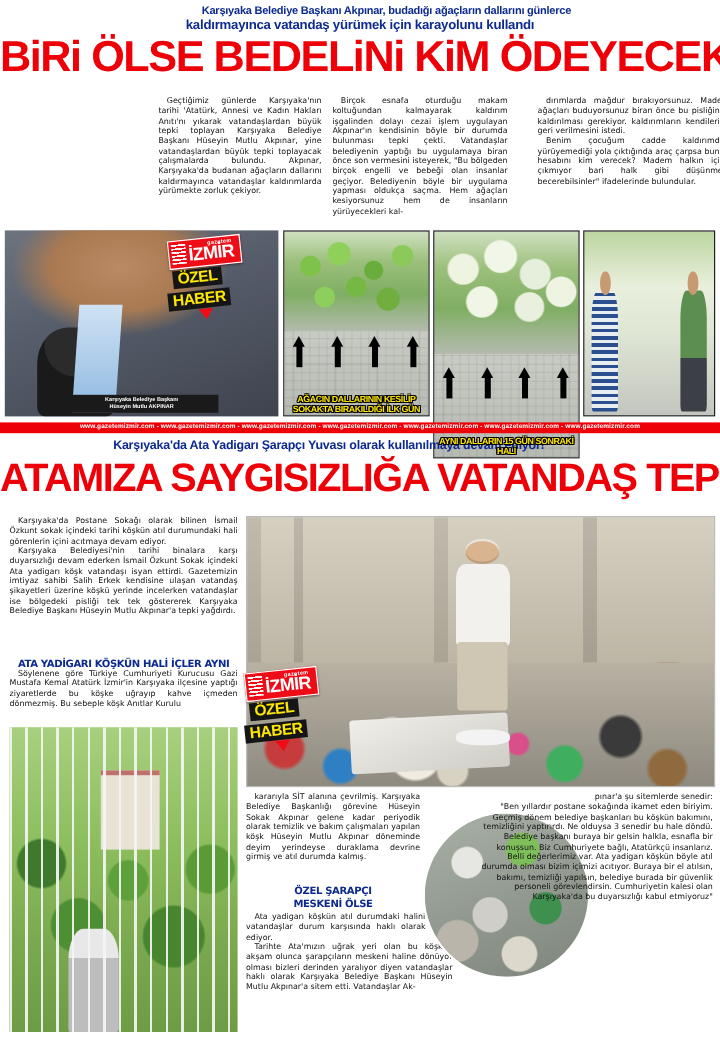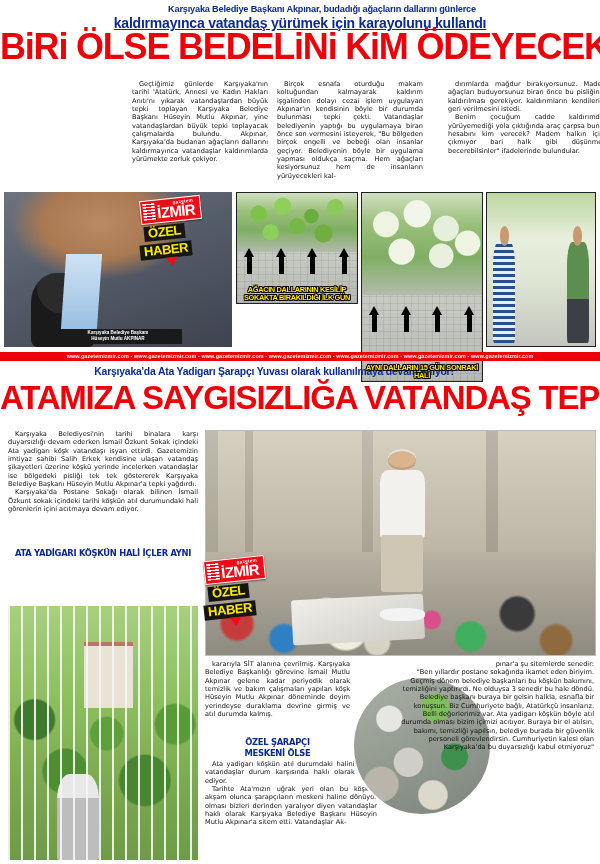--- a/index.html
+++ b/index.html
@@ -281,21 +281,21 @@
     border-top:9px solid #ee0d17; transform: rotate(-6deg);
   }
 </style>
 </head>
 <body>
 
 <div class="page">
 
   <div style="position:absolute;left:0;top:4px;width:600px;">
     <div class="kicker" style="font-size:9.2px;padding-left:44px;">Karşıyaka Belediye Başkanı Akpınar, budadığı ağaçların dallarını günlerce</div>
-    <div class="kicker" style="font-size:14px;text-decoration:underline;">kaldırmayınca vatandaş yürümek için karayolunu kullandı</div>
+    <div class="kicker" style="font-size:11px;">kaldırmayınca vatandaş yürümek için karayolunu kullandı</div>
   </div>
 
   <div class="mainhead" style="position:absolute;left:0;top:30px;width:600px;font-size:36px;">BiRi ÖLSE BEDELiNi KiM ÖDEYECEK?</div>
 
   <div class="body-col" style="position:absolute;left:132px;top:80px;width:136px;">
     <p>Geçtiğimiz günlerde Karşıyaka'nın tarihi 'Atatürk, Annesi ve Kadın Hakları Anıtı'nı yıkarak vatandaşlardan büyük tepki toplayan Karşıyaka Belediye Başkanı Hüseyin Mutlu Akpınar, yine vatandaşlardan büyük tepki toplayacak çalışmalarda bulundu. Akpınar, Karşıyaka'da budanan ağaçların dallarını kaldırmayınca vatandaşlar kaldırımlarda yürümekte zorluk çekiyor.</p>
   </div>
 
   <div class="body-col" style="position:absolute;left:277px;top:80px;width:146px;">
     <p>Birçok esnafa oturduğu makam koltuğundan kalmayarak kaldırım işgalinden dolayı cezai işlem uygulayan Akpınar'ın kendisinin böyle bir durumda bulunması tepki çekti. Vatandaşlar belediyenin yaptığı bu uygulamaya biran önce son vermesini isteyerek, "Bu bölgeden birçok engelli ve bebeği olan insanlar geçiyor. Belediyenin böyle bir uygulama yapması oldukça saçma. Hem ağaçları kesiyorsunuz hem de insanların yürüyecekleri kal-</p>
@@ -306,21 +306,21 @@
     <p>Benim çocuğum cadde kaldırımdan yürüyemediği yola çıktığında araç çarpsa bunun hesabını kim verecek? Madem halkın içine çıkmıyor bari halk gibi düşünmeyi becerebilsinler" ifadelerinde bulundular.</p>
   </div>
 
   <div class="photo ph-mayor" style="left:4px;top:192px;width:228px;height:155px;">
     <div class="cap-box">
       <div>Karşıyaka Belediye Başkanı</div>
       <div>Hüseyin Mutlu AKPINAR</div>
     </div>
   </div>
 
-  <div class="photo ph-street" style="left:236px;top:192px;width:122px;height:112px;border:1px solid #222;">
+  <div class="photo ph-street" style="left:236px;top:192px;width:122px;height:155px;border:1px solid #222;">
     <div class="leaves"></div>
     <div class="ground"></div>
     <div class="arrows">
       <span class="arrow"></span>
       <span class="arrow"></span>
       <span class="arrow"></span>
       <span class="arrow"></span>
     </div>
     <div class="ph-caption-yellow">AĞACIN DALLARININ KESİLİP SOKAKTA BIRAKILDIĞI İLK GÜN</div>
   </div>
@@ -353,24 +353,27 @@
     <div class="pointer"></div>
   </div>
 
   <div class="url-strip" style="position:absolute;left:0;top:352px;width:600px;">www.gazetemizmir.com - www.gazetemizmir.com - www.gazetemizmir.com - www.gazetemizmir.com - www.gazetemizmir.com - www.gazetemizmir.com - www.gazetemizmir.com</div>
 
   <div class="kicker" style="position:absolute;left:0;top:366px;width:548px;font-size:10.4px;">Karşıyaka'da Ata Yadigarı Şarapçı Yuvası olarak kullanılmaya devam ediyor!</div>
 
   <div class="mainhead" style="position:absolute;left:0;top:382px;width:600px;font-size:33px;">ATAMIZA SAYGISIZLIĞA VATANDAŞ TEPKiSi!</div>
 
   <div class="body-col" style="position:absolute;left:8px;top:430px;width:190px;">
+    <p>Karşıyaka'da Postane Sokağı olarak bilinen İsmail Özkunt sokak içindeki tarihi köşkün atıl durumundaki hali görenlerin içini acıtmaya devam ediyor.</p>
     <p>Karşıyaka Belediyesi'nin tarihi binalara karşı duyarsızlığı devam ederken İsmail Özkunt Sokak içindeki Ata yadigarı köşk vatandaşı isyan ettirdi. Gazetemizin imtiyaz sahibi Salih Erkek kendisine ulaşan vatandaş şikayetleri üzerine köşkü yerinde incelerken vatandaşlar ise bölgedeki pisliği tek tek göstererek Karşıyaka Belediye Başkanı Hüseyin Mutlu Akpınar'a tepki yağdırdı.</p>
-    <p>Karşıyaka'da Postane Sokağı olarak bilinen İsmail Özkunt sokak içindeki tarihi köşkün atıl durumundaki hali görenlerin içini acıtmaya devam ediyor.</p>
   </div>
   <div class="subhead" style="position:absolute;left:8px;top:547px;width:190px;">ATA YADİGARI KÖŞKÜN HALİ İÇLER AYNI</div>
+  <div class="body-col" style="position:absolute;left:8px;top:557px;width:190px;">
+    <p>Söylenene göre Türkiye Cumhuriyeti Kurucusu Gazi Mustafa Kemal Atatürk İzmir'in Karşıyaka ilçesine yaptığı ziyaretlerde bu köşke uğrayıp kahve içmeden dönmezmiş. Bu sebeple köşk Anıtlar Kurulu</p>
+  </div>
 
   <div class="photo ph-garden" style="left:8px;top:606px;width:190px;height:254px;">
     <div class="plants"></div>
     <div class="house"></div>
     <div class="oldman"></div>
     <div class="rail"></div>
   </div>
 
   <div class="photo ph-room" style="left:205px;top:430px;width:391px;height:226px;border:1px solid #bbb;">
     <div class="wall"></div>
@@ -389,21 +392,21 @@
       <div class="tiny"></div>
       <div class="gz">gazetem</div>
       <div class="iz">İZMİR</div>
     </div>
     <div><span class="ozel">ÖZEL</span></div>
     <div><span class="haber">HABER</span></div>
     <div class="pointer"></div>
   </div>
 
   <div class="body-col" style="position:absolute;left:205px;top:660px;width:145px;">
-    <p>kararıyla SİT alanına çevrilmiş. Karşıyaka Belediye Başkanlığı görevine İsmail Mutlu Akpınar gelene kadar periyodik olarak temizlik ve bakım çalışmaları yapılan köşk Hüseyin Mutlu Akpınar döneminde deyim yerindeyse duraklama devrine girmiş ve atıl durumda kalmış.</p>
+    <p>kararıyla SİT alanına çevrilmiş. Karşıyaka Belediye Başkanlığı görevine Hüseyin Sokak Akpınar gelene kadar periyodik olarak temizlik ve bakım çalışmaları yapılan köşk Hüseyin Mutlu Akpınar döneminde deyim yerindeyse duraklama devrine girmiş ve atıl durumda kalmış.</p>
   </div>
   <div style="position:absolute;left:205px;top:736px;width:145px;">
     <div class="subhead">ÖZEL ŞARAPÇI</div>
     <div class="subhead">MESKENİ ÖLSE</div>
   </div>
   <div class="body-col" style="position:absolute;left:205px;top:760px;width:172px;">
     <p>Ata yadigarı köşkün atıl durumdaki halini gören vatandaşlar durum karşısında haklı olarak isyan ediyor.</p>
     <p>Tarihte Ata'mızın uğrak yeri olan bu köşkün akşam olunca şarapçıların meskeni haline dönüyor olması bizleri derinden yaralıyor diyen vatandaşlar haklı olarak Karşıyaka Belediye Başkanı Hüseyin Mutlu Akpınar'a sitem etti. Vatandaşlar Ak-</p>
   </div>
 

